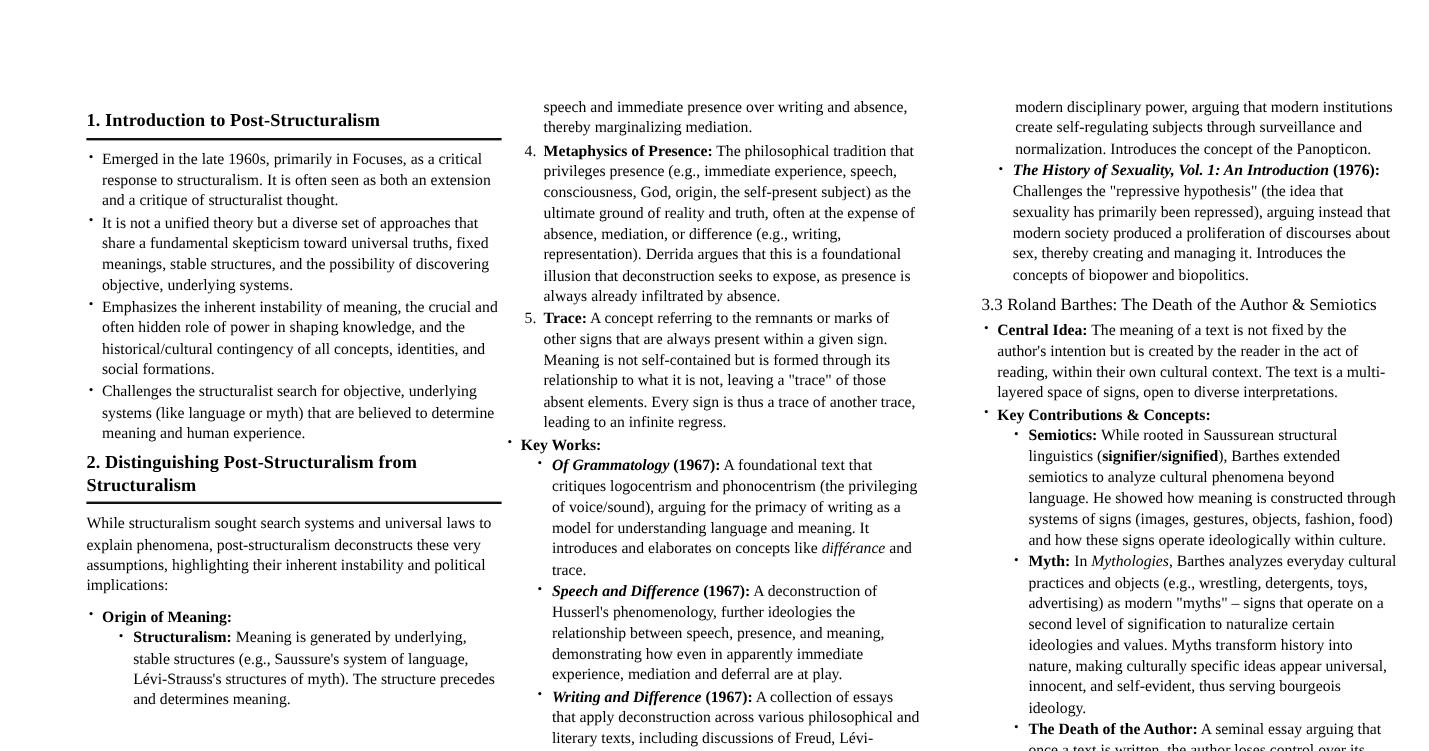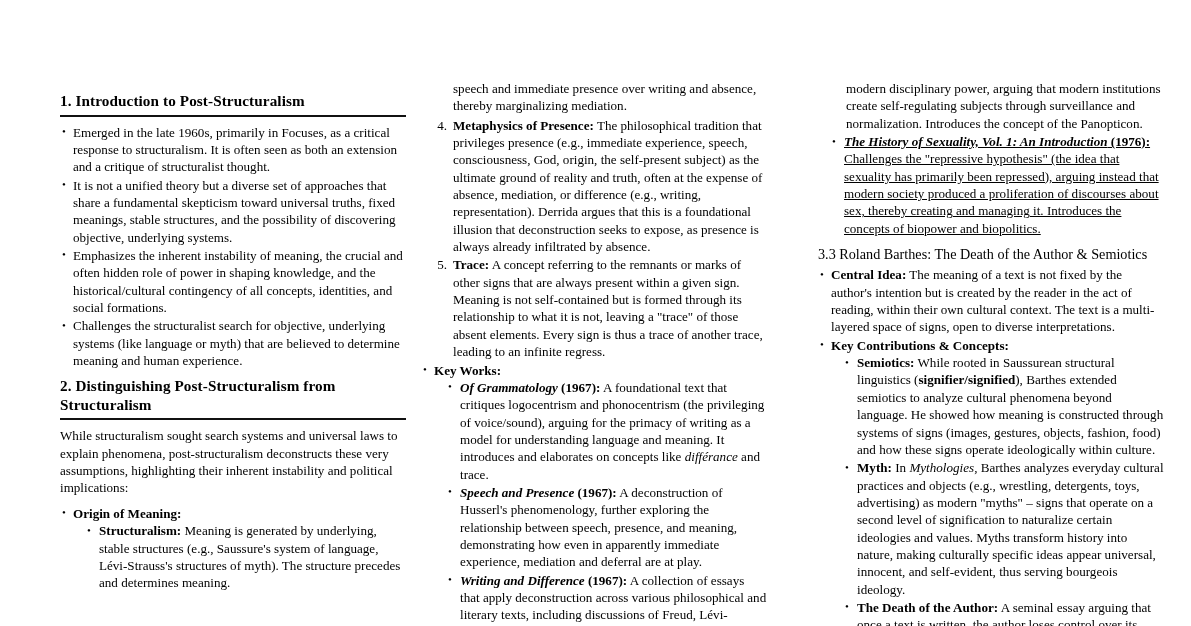--- a/index.html
+++ b/index.html
@@ -6,21 +6,21 @@
   body{
     width:1191px;height:626px;
     background:#ffffff;
     font-family:"Liberation Serif","DejaVu Serif",serif;
     color:#000000;
     overflow:hidden;
   }
   .page{position:relative;width:1191px;height:626px;overflow:hidden;}
 
   .col{position:absolute;top:0;width:350px;height:626px;overflow:visible;}
-  #col1{left:60px;width:346px;text-decoration:underline;}
+  #col1{left:72px;width:346px;text-decoration:underline;}
   #col2{left:421px;width:346px;}
   #col3{left:790px;width:346px;margin-left:28px;}
 
   .colinner{position:absolute;width:346px;}
 
   h2{
     font-size:15.2px;
     font-weight:bold;
     line-height:1.22;
     margin:0 0 4px 0;
@@ -132,40 +132,40 @@
       <ul>
         <li>
           <b>Key Works:</b>
           <ul class="l2">
 
             <li>
               <span class="bi">Of Grammatology</span><b> (1967):</b><span> A foundational text that critiques logocentrism and phonocentrism (the privileging of voice/sound), arguing for the primacy of writing as a model for understanding language and meaning. It introduces and elaborates on concepts like </span><i>différance</i><span> and trace.</span>
             </li>
 
             <li>
-              <span class="bi">Speech and Presence</span><b> (1967):</b><span> A deconstruction of Husserl's phenomenology, further exploring the relationship between speech, presence, and meaning, demonstrating how even in apparently immediate experience, mediation and deferral are at play.</span>
+              <span class="bi">Speech and Difference</span><b> (1967):</b><span> A deconstruction of Husserl's phenomenology, further ideologies the relationship between speech, presence, and meaning, demonstrating how even in apparently immediate experience, mediation and deferral are at play.</span>
             </li>
 
             <li>
               <span class="bi">Writing and Difference</span><b> (1967):</b><span> A collection of essays that apply deconstruction across various philosophical and literary texts, including discussions of Freud, Lévi-Strauss, and Foucault, exploring themes of structure, sign, and play.</span>
             </li>
 
           </ul>
         </li>
       </ul>
 
     </div>
   </div>
 
   <div class="col" id="col3">
     <div class="colinner" style="top:80px;left:0;">
 
       <p class="body" style="margin-left:28px;margin-bottom:1px;">modern disciplinary power, arguing that modern institutions create self-regulating subjects through surveillance and normalization. Introduces the concept of the Panopticon.</p>
 
-      <ul class="l2" style="margin-left:13px;text-decoration:underline;">
+      <ul class="l2" style="margin-left:13px;">
         <li>
           <span class="bi">The History of Sexuality, Vol. 1: An Introduction</span><b> (1976):</b><span> Challenges the "repressive hypothesis" (the idea that sexuality has primarily been repressed), arguing instead that modern society produced a proliferation of discourses about sex, thereby creating and managing it. Introduces the concepts of biopower and biopolitics.</span>
         </li>
       </ul>
 
       <h3 style="margin-top:9px;">3.3 Roland Barthes: The Death of the Author &amp; Semiotics</h3>
 
       <ul>
         <li>
           <b>Central Idea:</b><span> The meaning of a text is not fixed by the author's intention but is created by the reader in the act of reading, within their own cultural context. The text is a multi-layered space of signs, open to diverse interpretations.</span>

